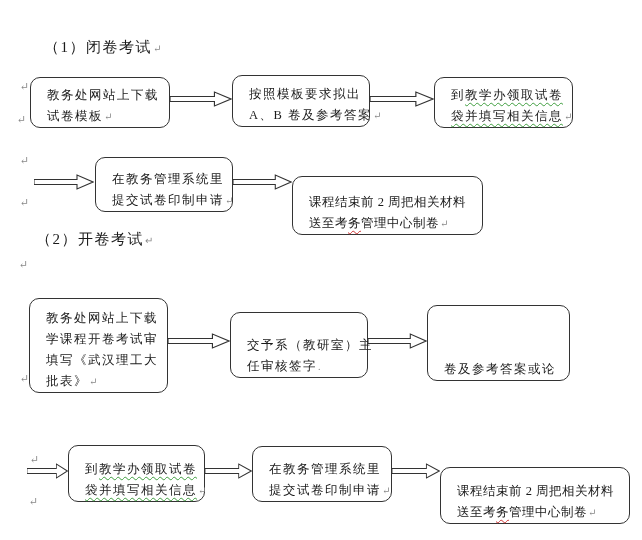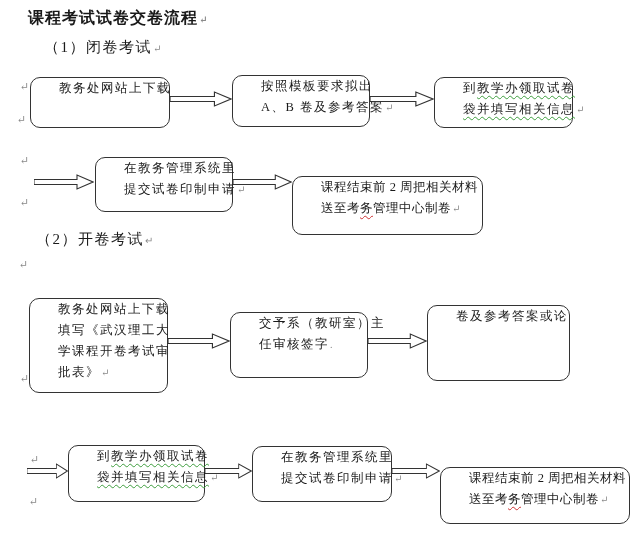--- a/index.html
+++ b/index.html
@@ -11,57 +11,55 @@
   .title{
     position:absolute;left:28px;top:8px;font-size:16px;font-weight:bold;
     letter-spacing:1px;white-space:nowrap;
   }
   .heading{
     position:absolute;font-size:15px;letter-spacing:1.5px;white-space:nowrap;
   }
   .fbox{
     position:absolute;box-sizing:border-box;background:#ffffff;
     border:1.4px solid #333333;border-radius:10px;
-    display:flex;flex-direction:column;justify-content:flex-start;
-    padding-left:28px;padding-right:4px;
+    display:flex;flex-direction:column;justify-content:flex-end;
+    padding-left:16px;padding-right:4px;
     font-size:12.5px;line-height:21px;letter-spacing:1.5px;white-space:nowrap;
   }
   .fbox.wide{letter-spacing:0.5px;margin-top:23px;}
   .ln{white-space:nowrap;}
   .pil{color:#8a8a8a;font-size:10px;letter-spacing:0;padding-left:1px;}
   .pil.abs{font-size:11px;}
   .wg{text-decoration-line:underline;text-decoration-style:wavy;text-decoration-color:#3f9e3f;text-decoration-thickness:1px;text-underline-offset:3px;}
   .wr{text-decoration-line:underline;text-decoration-style:wavy;text-decoration-color:#cc3333;text-decoration-thickness:1px;text-underline-offset:3px;}
   .arrow{position:absolute;}
   .arrow svg{display:block;width:100%;height:100%;}
 </style>
 </head>
 <body>
 
 <div class="page">
 
-  <div class="title">
-    <span>课程考试试卷交卷流程</span><span class="pil">↵</span>
-  </div>
 
   <div class="heading" style="left:44px;top:38px;">
     <span>（1）闭卷考试</span><span class="pil">↵</span>
   </div>
 
   <span class="pil abs" style="left:19px;top:80px;">↵</span>
   <span class="pil abs" style="left:16px;top:113px;">↵</span>
   <span class="pil abs" style="left:19px;top:154px;">↵</span>
   <span class="pil abs" style="left:19px;top:196px;">↵</span>
   <span class="pil abs" style="left:18px;top:258px;">↵</span>
   <span class="pil abs" style="left:19px;top:372px;">↵</span>
   <span class="pil abs" style="left:29px;top:453px;">↵</span>
   <span class="pil abs" style="left:28px;top:495px;">↵</span>
 
   <div class="fbox" style="left:30px;top:77px;width:140px;height:51px;">
     <div class="ln"><span>教务处网站上下载</span></div>
+    <div class="ln"><span>试卷模板</span><span class="pil">↵</span></div>
   </div>
 
   <div class="arrow" style="left:170px;top:91px;width:62px;height:16px;">
     <svg viewBox="0 0 60 16" preserveAspectRatio="none">
         <polygon points="0,5.5 43,5.5 43,1 59,8 43,15 43,10.5 0,10.5" fill="#ffffff" stroke="#333333" stroke-width="1.1"></polygon>
       </svg>
   </div>
 
   <div class="fbox" style="left:232px;top:75px;width:138px;height:52px;">
     <div class="ln"><span>按照模板要求拟出</span></div>
@@ -100,22 +98,22 @@
     <div class="ln"><span>课程结束前 2 周把相关材料</span></div>
     <div class="ln"><span>送至考</span><span class="wr">务</span><span>管理中心制卷</span><span class="pil">↵</span></div>
   </div>
 
   <div class="heading" style="left:36px;top:230px;font-family:Liberation Serif, serif;">
     <span>（2）开卷考试</span><span class="pil">↵</span>
   </div>
 
   <div class="fbox" style="left:29px;top:298px;width:139px;height:95px;">
     <div class="ln"><span>教务处网站上下载</span></div>
+    <div class="ln"><span>学课程开卷考试审</span></div>
     <div class="ln"><span>填写《武汉理工大</span></div>
-    <div class="ln"><span>学课程开卷考试审</span></div>
     <div class="ln"><span>批表》</span><span class="pil">↵</span></div>
   </div>
 
   <div class="arrow" style="left:168px;top:333px;width:62px;height:16px;">
     <svg viewBox="0 0 60 16" preserveAspectRatio="none">
         <polygon points="0,5.5 43,5.5 43,1 59,8 43,15 43,10.5 0,10.5" fill="#ffffff" stroke="#333333" stroke-width="1.1"></polygon>
       </svg>
   </div>
 
   <div class="fbox" style="left:230px;top:312px;width:138px;height:66px;">

